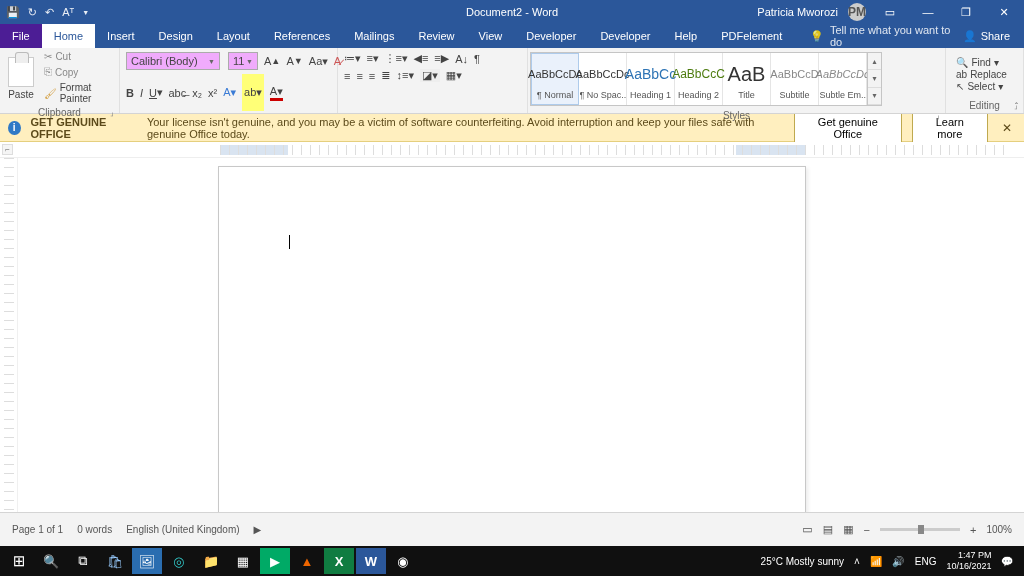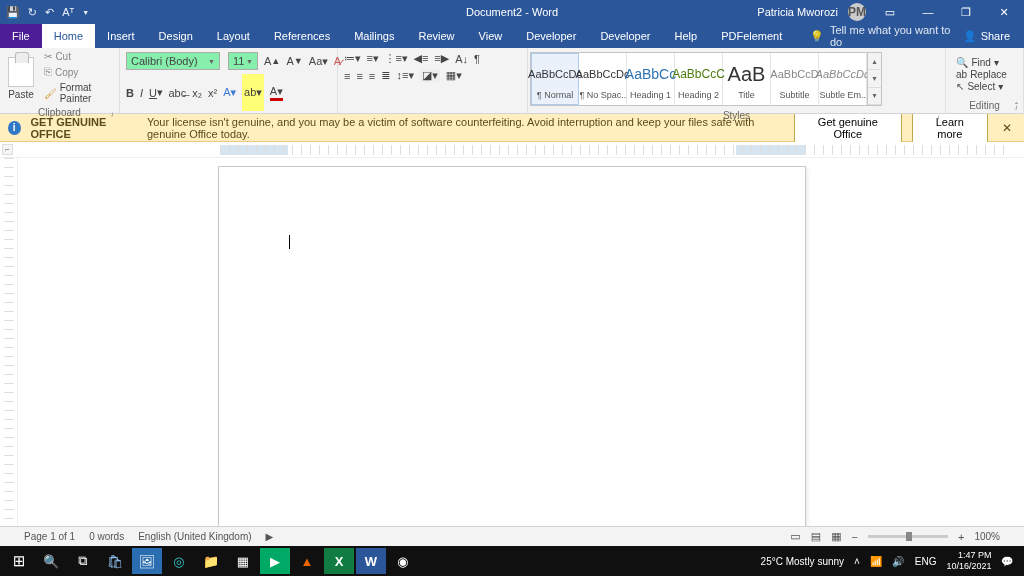--- a/index.html
+++ b/index.html
@@ -27,21 +27,21 @@
 .group { border-right: 1px solid #e0e0e0; display: flex; flex-direction: column; position: relative; }
 .group .body { flex: 1; display: flex; align-items: center; padding: 2px 4px; }
 .group .label { text-align: center; font-size: 10px; color: #666; padding-bottom: 2px; position: relative; }
 .group .label::after { content: "⌐"; position: absolute; right: 4px; bottom: 1px; font-size: 8px; transform: scaleX(-1) rotate(-90deg); color: #888; }
 
 .clip-icon { width: 26px; height: 30px; border: 1px solid #ccc; background: #fff; margin: 2px 4px; position: relative; }
 .clip-icon::before { content: ""; position: absolute; top: -6px; left: 6px; width: 12px; height: 10px; border: 1px solid #bbb; border-bottom: none; border-radius: 3px 3px 0 0; background: #eee; }
 .smallbtn { display: flex; align-items: center; gap: 3px; padding: 1px 2px; cursor: pointer; font-size: 10px; color: #888; }
 .smallbtn.en { color: #444; }
 
-.fontbox, .sizebox { border: 1px solid #ababab; background: #86efac; height: 18px; font-size: 11px; display: flex; align-items: center; padding: 0 4px; }
+.fontbox, .sizebox { border: 1px solid #ababab; background: #f0abfc; height: 18px; font-size: 11px; display: flex; align-items: center; padding: 0 4px; }
 .fontbox { width: 94px; }
 .sizebox { width: 30px; margin-left: 2px; }
 .dd { margin-left: auto; font-size: 7px; color: #666; }
 
 .icnrow { display: flex; gap: 6px; align-items: center; }
 .icn { cursor: pointer; font-size: 11px; display: inline-flex; align-items: center; }
 
 .styles-gallery { display: flex; border: 1px solid #c5c5c5; background: #fff; height: 54px; margin: 4px 2px; }
 .style-item { width: 48px; border-right: 1px solid #e5e5e5; display: flex; flex-direction: column; align-items: center; justify-content: center; cursor: pointer; }
 .style-item .prev { font-size: 11px; color: #333; height: 32px; display: flex; align-items: center; }
@@ -70,21 +70,21 @@
 .hruler { height: 16px; background: #fff; border-bottom: 1px solid #eee; position: relative; font-size: 8px; color: #888; }
 .hruler .corner { position: absolute; left: 2px; top: 2px; font-size: 8px; background: #f5f5f5; border: 1px solid #ddd; padding: 0 2px; }
 .hruler .scale { position: absolute; left: 220px; right: 20px; top: 3px; height: 10px; background: repeating-linear-gradient(to right, #ddd 0, #ddd 1px, transparent 1px, transparent 9px); }
 .hruler .margin { position: absolute; top: 3px; height: 10px; background: #d9e4f1; }
 .vruler { position: absolute; left: 0; top: 16px; bottom: 0; width: 18px; background: #fff; border-right: 1px solid #f0f0f0; }
 .vruler .scale { position: absolute; left: 4px; top: 0; bottom: 0; width: 10px; background: repeating-linear-gradient(to bottom, #ddd 0, #ddd 1px, transparent 1px, transparent 9px); }
 .page { position: absolute; left: 218px; top: 24px; width: 588px; height: 800px; background: #fff; border: 1px solid #c8c8c8; box-shadow: 2px 2px 4px rgba(0,0,0,.08); }
 .cursor { position: absolute; left: 70px; top: 68px; width: 1px; height: 14px; background: #000; }
 
 
-.status { position: absolute; bottom: 30px; left: 0; right: 0; height: 20px; background: #f3f3f3; border-top: 1px solid #d4d4d4; display: flex; align-items: center; font-size: 10px; color: #555; padding: 0 24px; gap: 14px; }
+.status { position: absolute; bottom: 30px; left: 0; right: 0; height: 34px; background: #f3f3f3; border-top: 1px solid #d4d4d4; display: flex; align-items: center; font-size: 10px; color: #555; padding: 0 12px; gap: 14px; }
 .status .right { margin-left: auto; display: flex; align-items: center; gap: 10px; }
 .status .viewbtn { cursor: pointer; font-size: 11px; }
 .zoom-slider { width: 80px; height: 3px; background: #ccc; position: relative; }
 .zoom-slider .thumb { position: absolute; left: 38px; top: -3px; width: 6px; height: 9px; background: #888; }
 
 
 .taskbar { position: absolute; bottom: 0; left: 0; right: 0; height: 30px; background: #101010; display: flex; align-items: center; padding: 0 4px; gap: 2px; color: #fff; font-size: 10px; }
 .taskbar .tb { width: 30px; height: 26px; display: flex; align-items: center; justify-content: center; cursor: pointer; font-size: 13px; }
 .taskbar .tb.win { font-size: 15px; }
 .taskbar .tray { margin-left: auto; display: flex; align-items: center; gap: 10px; padding-right: 6px; }

